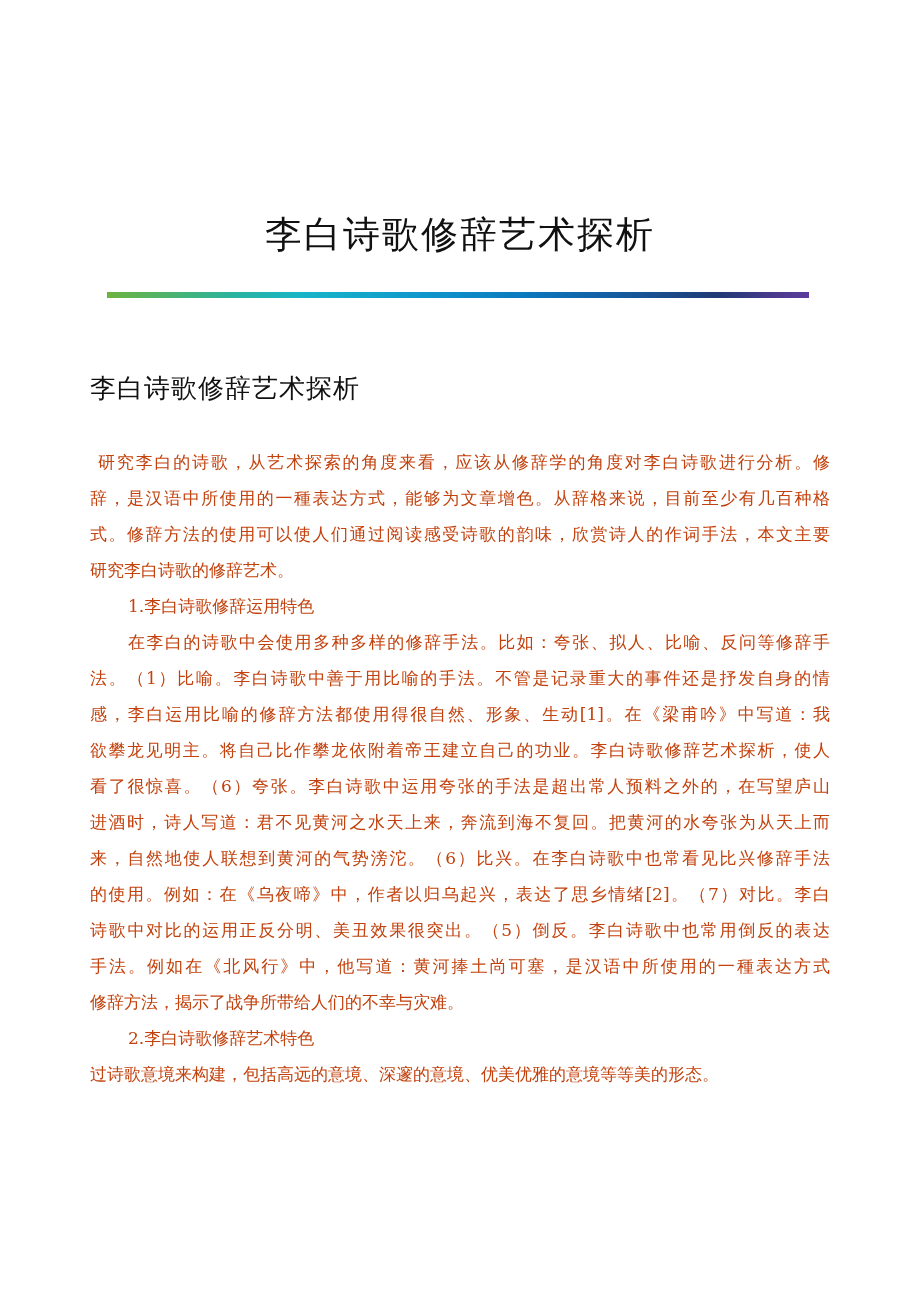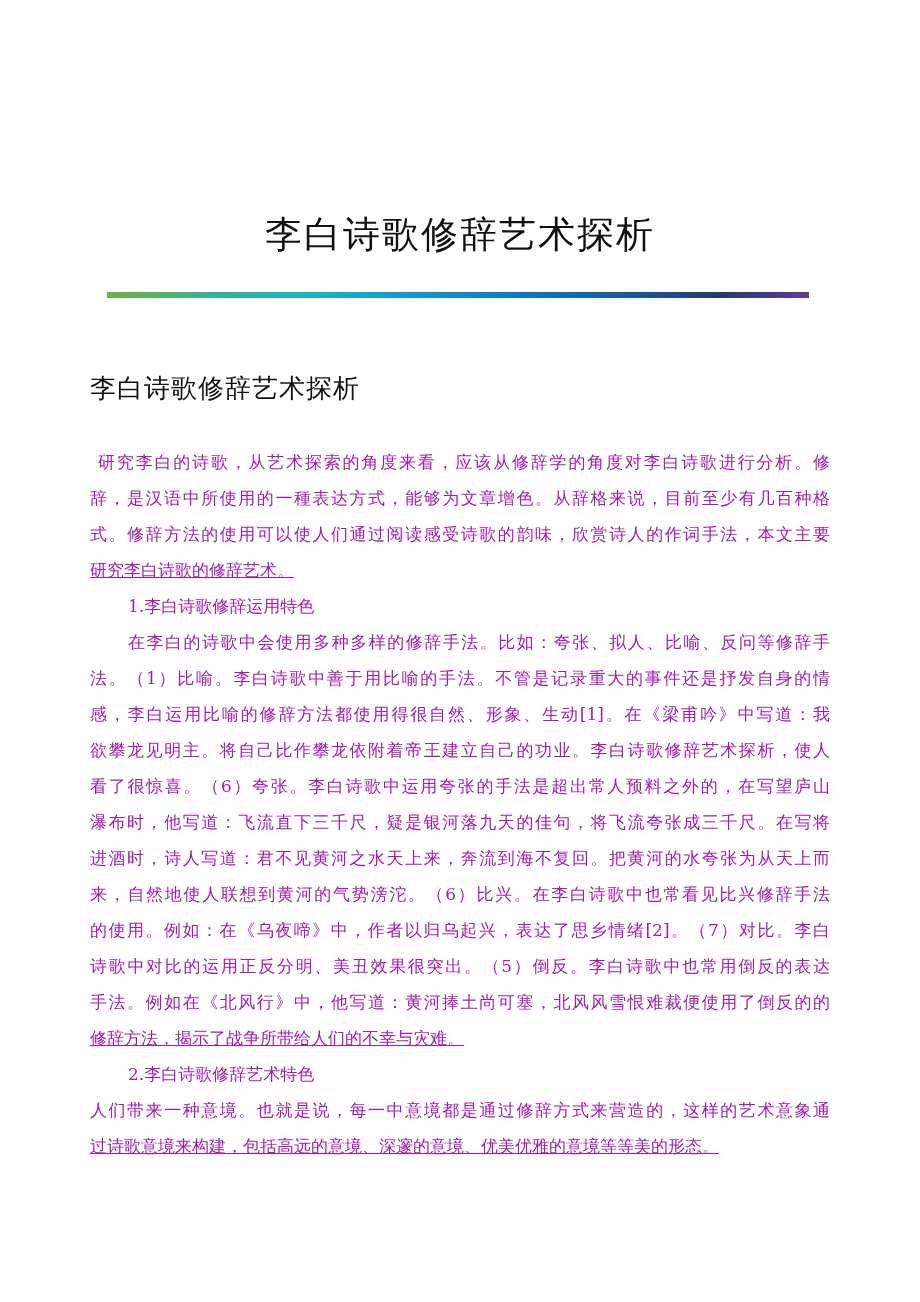--- a/index.html
+++ b/index.html
@@ -54,36 +54,35 @@
       font-weight: normal;
       margin: 0;
     }
     .body-text {
       position: absolute;
       left: 90px;
       top: 444px;
       width: 740px;
       font-size: 17px;
       line-height: 36px;
-      color: #a21caf;
+      color: #c2410c;
     }
     .line {
       display: block;
       height: 36px;
       white-space: nowrap;
       overflow: visible;
       text-align: justify;
       text-align-last: justify;
       width: 740px;
     }
     .line.last {
       text-align-last: left;
       text-align: left;
       width: auto;
-      text-decoration: underline;
     }
     .line.first-indent {
       padding-left: 8px;
       width: 732px;
     }
     .line.indent {
       padding-left: 38px;
       width: 702px;
     }
     .line.subhead {
@@ -114,30 +113,28 @@
     </div>
 
     <span class="line subhead">1.李白诗歌修辞运用特色</span>
 
     <div>
       <span class="line indent">在李白的诗歌中会使用多种多样的修辞手法。比如：夸张、拟人、比喻、反问等修辞手</span>
       <span class="line">法。（1）比喻。李白诗歌中善于用比喻的手法。不管是记录重大的事件还是抒发自身的情</span>
       <span class="line">感，李白运用比喻的修辞方法都使用得很自然、形象、生动[1]。在《梁甫吟》中写道：我</span>
       <span class="line">欲攀龙见明主。将自己比作攀龙依附着帝王建立自己的功业。李白诗歌修辞艺术探析，使人</span>
       <span class="line">看了很惊喜。（6）夸张。李白诗歌中运用夸张的手法是超出常人预料之外的，在写望庐山</span>
-      <span class="line">瀑布时，他写道：飞流直下三千尺，疑是银河落九天的佳句，将飞流夸张成三千尺。在写将</span>
       <span class="line">进酒时，诗人写道：君不见黄河之水天上来，奔流到海不复回。把黄河的水夸张为从天上而</span>
       <span class="line">来，自然地使人联想到黄河的气势滂沱。（6）比兴。在李白诗歌中也常看见比兴修辞手法</span>
       <span class="line">的使用。例如：在《乌夜啼》中，作者以归乌起兴，表达了思乡情绪[2]。（7）对比。李白</span>
       <span class="line">诗歌中对比的运用正反分明、美丑效果很突出。（5）倒反。李白诗歌中也常用倒反的表达</span>
-      <span class="line">手法。例如在《北风行》中，他写道：黄河捧土尚可塞，北风风雪恨难裁便使用了倒反的的</span>
+      <span class="line">手法。例如在《北风行》中，他写道：黄河捧土尚可塞，是汉语中所使用的一種表达方式</span>
       <span class="line last">修辞方法，揭示了战争所带给人们的不幸与灾难。</span>
     </div>
 
     <span class="line subhead">2.李白诗歌修辞艺术特色</span>
 
     <div>
-      <span class="line">人们带来一种意境。也就是说，每一中意境都是通过修辞方式来营造的，这样的艺术意象通</span>
       <span class="line last">过诗歌意境来构建，包括高远的意境、深邃的意境、优美优雅的意境等等美的形态。</span>
     </div>
 
   </div>
 </div>
 
 </body></html>

